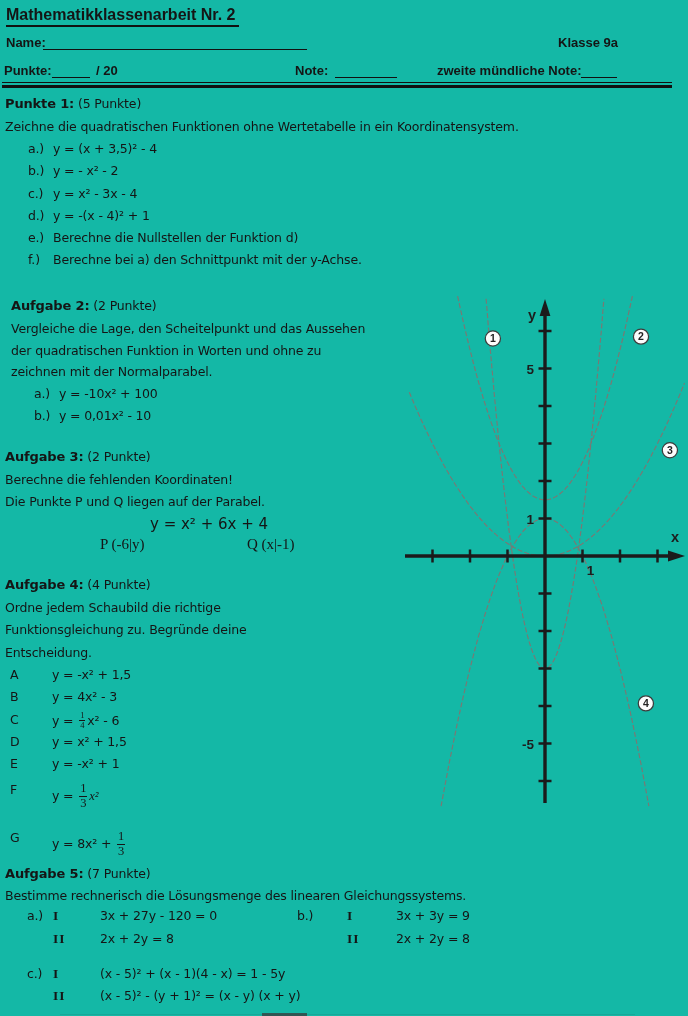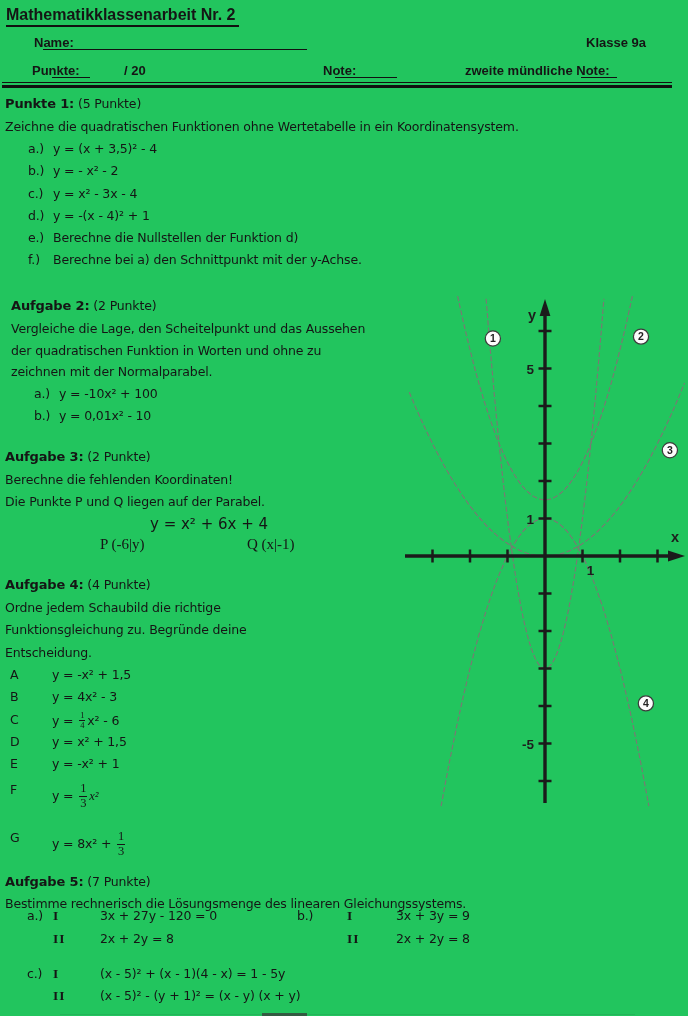--- a/index.html
+++ b/index.html
@@ -1,24 +1,24 @@
 <!DOCTYPE html>
 <html><head>
 <meta charset="utf-8">
 <style>
   html,body{margin:0;padding:0;background:#e8e8e8;}
-  .page{position:relative;width:688px;height:1016px;background:#22c55e;overflow:hidden;
+  .page{position:relative;width:688px;height:1016px;background:#14b8a6;overflow:hidden;
         font-family:"DejaVu Sans",sans-serif;color:#151515;}
   
   .hdr{font-family:"Liberation Sans",sans-serif;font-weight:bold;font-size:13px;}
   .title{position:absolute;left:6px;top:6px;font-family:"Liberation Sans",sans-serif;
          font-weight:bold;font-size:16px;border-bottom:2.2px solid #111;padding:0 4px 1px 0;}
   .row-name{position:absolute;left:0;top:35px;width:688px;height:17px;}
   .row-pts{position:absolute;left:0;top:63px;width:688px;height:17px;}
-  .hpos{position:absolute;white-space:nowrap;margin-left:28px;}
+  .hpos{position:absolute;white-space:nowrap;}
   .blank{position:absolute;border-bottom:1.4px solid #111;height:14px;}
   .rule1{position:absolute;left:2px;top:82px;width:670px;height:1.3px;background:#111;}
   .rule2{position:absolute;left:2px;top:85px;width:670px;height:2.7px;background:#111;}
   
   .sec{position:absolute;left:5px;font-size:12.5px;letter-spacing:-0.15px;}
   .h-auf{font-weight:bold;font-size:13px;}
   .h-pts{font-size:12.5px;}
   .hline{height:23px;}
   .tline{height:22px;white-space:nowrap;}
   .item{display:flex;height:22.3px;white-space:nowrap;}
@@ -164,21 +164,21 @@
     <div class="a4row tallG" style="margin-left:5px;">
         <span class="letter">G</span>
         <span><span>y = 8x² + </span><span class="frac big">
             <span class="num">1</span>
             <span class="den">3</span>
           </span><span></span></span>
       </div>
   </div>
 
   <div class="sec" style="top:866px;">
-    <div class="hline" style="height:22px;margin-top:8px;"><span class="h-auf">Aufgabe 5:</span> <span class="h-pts">(7 Punkte)</span></div>
+    <div class="hline" style="height:22px;"><span class="h-auf">Aufgabe 5:</span> <span class="h-pts">(7 Punkte)</span></div>
     <div class="tline">Bestimme rechnerisch die Lösungsmenge des linearen Gleichungssystems.</div>
   </div>
 
   <div class="sys sysa sec" style="left:27px;top:908px;">
     <div class="sysrow">
         <span class="lab">a.)</span>
         <span class="col rn">I</span>
         <span>3x + 27y - 120 = 0</span>
       </div>
     <div class="sysrow">

